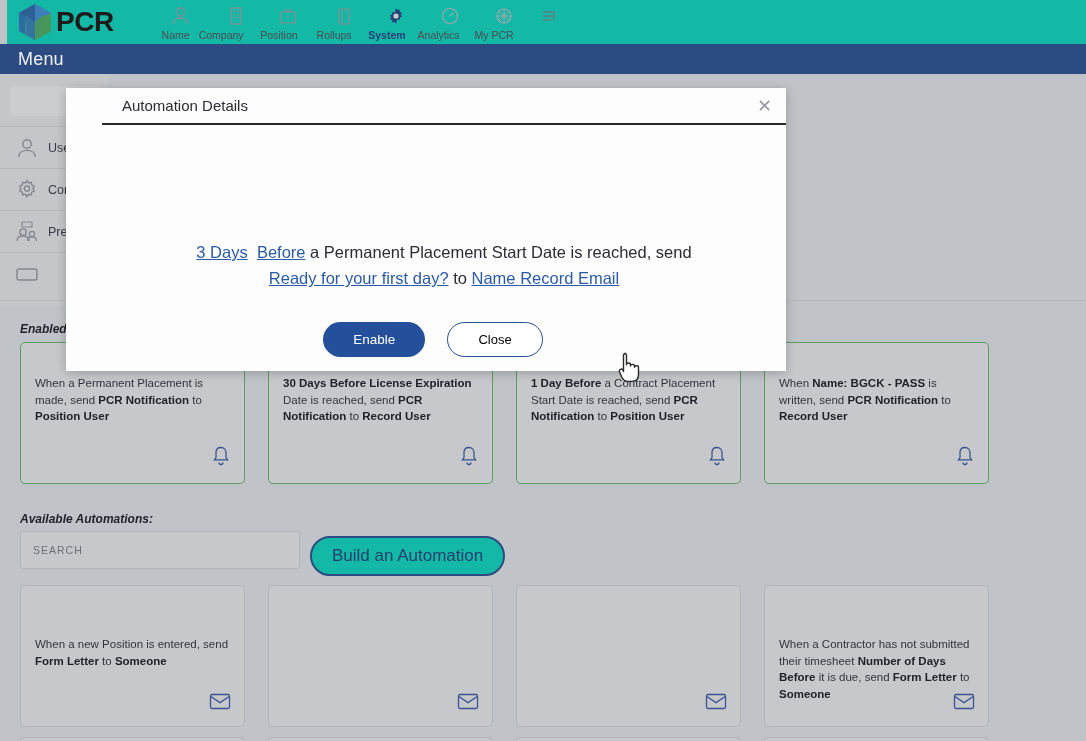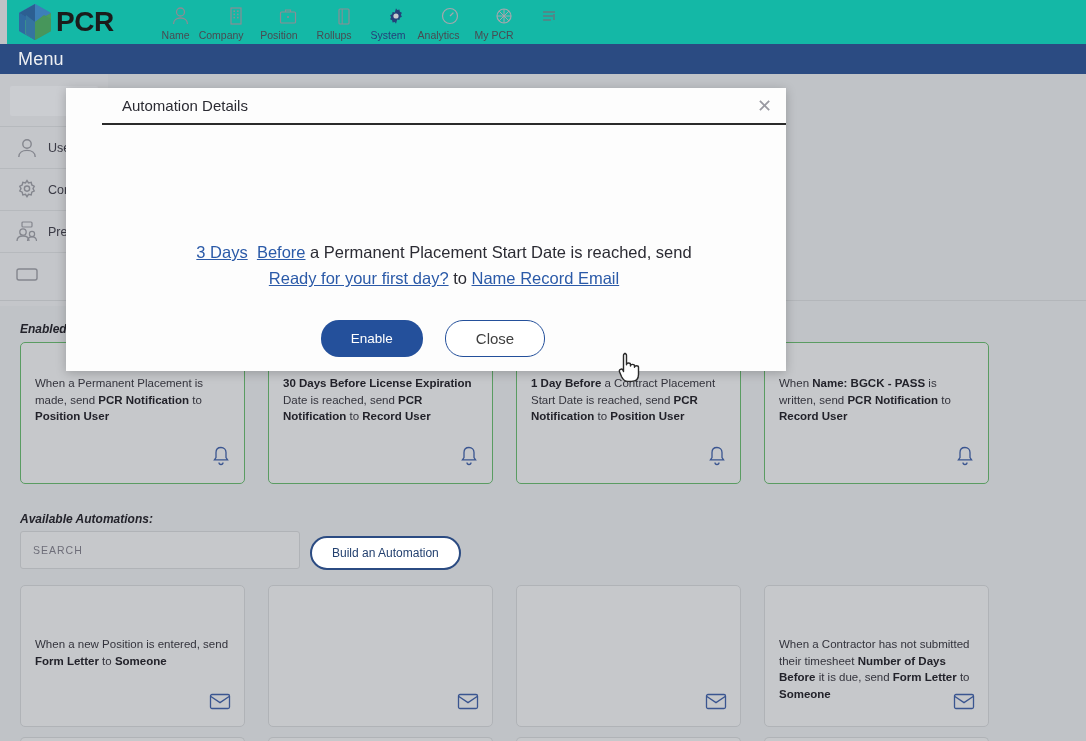--- a/index.html
+++ b/index.html
@@ -23,21 +23,21 @@
     font-size: 28px; font-weight: bold; color: #1b1b1b;
     letter-spacing: -0.5px; margin-left: 3px;
   }
   .navitems { display: flex; align-items: flex-start; margin-left: 22px; }
   .navitem {
     width: 54px; display: flex; flex-direction: column; align-items: flex-end;
     cursor: pointer; padding-top: 2px;
   }
   .navitem .glyph { height: 22px; display: flex; align-items: center; justify-content: center; }
   .navitem .nlabel { font-size: 10.5px; color: #4a4a52; margin-top: 2px; white-space: nowrap; }
-  .navitem.active .nlabel { color: #25417a; font-weight: normal; }
+  .navitem.active .nlabel { color: #25417a; font-weight: bold; }
   .navitem.plain { width: 44px; }
 
   
   .menubar {
     position: absolute; top: 44px; left: 0; width: 1086px; height: 30px;
     background: #2b4b82;
     display: flex; align-items: center;
   }
   .menubar .mtitle {
     color: #eef0f3; font-size: 18px; margin-left: 18px; letter-spacing: .2px;
@@ -103,21 +103,21 @@
     position: absolute; top: 457px; left: 20px; width: 280px; height: 38px;
     background: #c6c8cb; border: 1px solid #b0b3b7; border-radius: 3px;
     font-family: "Liberation Sans", sans-serif; font-size: 10.5px;
     color: #6e6e79; letter-spacing: 1px; padding: 0 12px;
   }
   .searchbox::placeholder { color: #6e6e79; letter-spacing: 1px; }
 
   .build-btn {
     position: absolute; top: 462px; left: 310px;
     padding: 8px 20px; border: 2px solid #2b4b82; border-radius: 20px;
-    background: #ffffff; color: #23406f; font-size: 12px;
+    background: #14b8a6; color: #23406f; font-size: 17px;
     font-family: "Liberation Sans", sans-serif; cursor: pointer;
   }
 
   
   .modal {
     position: absolute; top: 88px; left: 66px; width: 720px; height: 283px;
     background: #fdfdfd; box-shadow: 0 2px 10px rgba(0,0,0,.22); padding-left: 36px;
   }
   .modal-head {
     height: 37px; display: flex; align-items: center; justify-content: space-between;
@@ -141,22 +141,22 @@
   .modal-actions {
     position: absolute; bottom: 14px; left: 0; width: 100%;
     display: flex; justify-content: center; gap: 22px; padding-right: 22px;
   }
   .btn-primary {
     background: #24509b; color: #fff; border: none; border-radius: 18px;
     padding: 9px 30px; font-size: 13.5px; cursor: pointer;
     font-family: "Liberation Sans", sans-serif;
   }
   .btn-secondary {
-    background: #fff; color: #404040; border: 1.5px solid #24509b; border-radius: 18px;
-    padding: 9px 30px; font-size: 15px; cursor: pointer;
+    background: #fff; color: #000000; border: 1.5px solid #24509b; border-radius: 18px;
+    padding: 9px 30px; font-size: 13px; cursor: pointer;
     font-family: "Liberation Sans", sans-serif;
   }
 
   .cursor { position: absolute; top: 352px; left: 618px; pointer-events: none; }
 </style>
 </head>
 <body>
 
 <div id="root">
 

